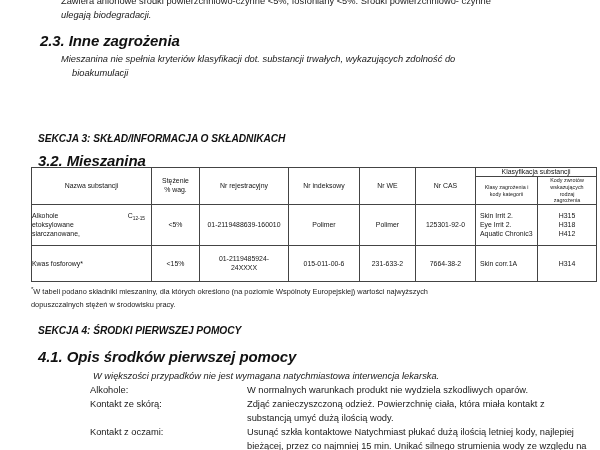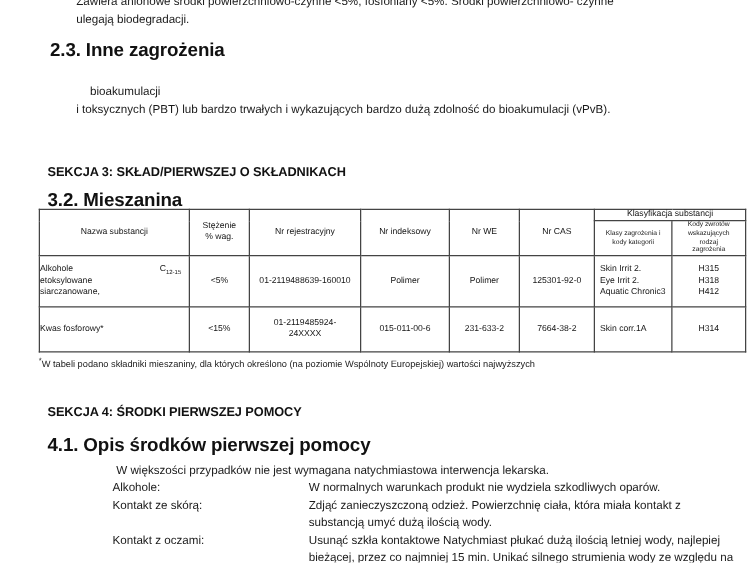--- a/index.html
+++ b/index.html
@@ -44,21 +44,21 @@
     font-size: 15px;
     letter-spacing: -0.1px;
   }
   .sec-main {
     font-weight: bold;
     font-size: 10.2px;
     letter-spacing: -0.05px;
   }
 
   
-  .abs { position: absolute; }
+  .abs { position: absolute; font-style: italic; }
 
   
   table.subst {
     position: absolute;
     left: 31px;
     top: 167px;
     width: 543px;
     border-collapse: collapse;
     table-layout: fixed;
     font-size: 6.9px;
@@ -146,26 +146,26 @@
 <body>
 
 <div class="page">
 
   <div class="clipped-top">Zawiera anionowe środki powierzchniowo-czynne &lt;5%, fosfoniany &lt;5%. Środki powierzchniowo- czynne</div>
 
   <div class="abs para" style="left:61px; top:8px;">ulegają biodegradacji.</div>
 
   <div class="abs sec-sub" style="left:40px; top:32px;">2.3. Inne zagrożenia</div>
 
+  <div class="abs para" style="left:61px; top:52px; width:520px;">Mieszanina nie spełnia kryteriów klasyfikacji dot. substancji trwałych, wykazujących zdolność do</div>
 
   <div class="abs para" style="left:40px; top:66px; width:520px;padding-left:32px;">bioakumulacji</div>
 
-  <div class="abs para" style="left:61px; top:80px; width:530px;">i toksycznych (PBT) lub bardzo trwałych i wykazujących bardzo dużą zdolność do bioakumulacji (vPvB).</div>
-
-  <div class="abs sec-main" style="left:38px; top:133px;">SEKCJA 3: SKŁAD/PIERWSZEJ O SKŁADNIKACH</div>
+
+  <div class="abs sec-main" style="left:38px; top:133px;">SEKCJA 3: SKŁAD/INFORMACJA O SKŁADNIKACH</div>
 
   <div class="abs sec-sub" style="left:38px; top:152px;">3.2. Mieszanina</div>
 
   <table class="subst">
     <colgroup>
       <col style="width:120px">
       <col style="width:48px">
       <col style="width:89px">
       <col style="width:71px">
       <col style="width:56px">
@@ -252,20 +252,21 @@
           <div class="hcodes">
             <div>H314</div>
           </div>
         </td>
       </tr>
     </tbody>
   </table>
 
   <div class="footnote">
     <div><sup>*</sup><span>W tabeli podano składniki mieszaniny, dla których określono (na poziomie Wspólnoty Europejskiej) wartości najwyższych</span></div>
+    <div>dopuszczalnych stężeń w środowisku pracy.</div>
   </div>
 
   <div class="abs sec-main" style="left:38px; top:325px;">SEKCJA 4: ŚRODKI PIERWSZEJ POMOCY</div>
 
   <div class="abs sec-sub" style="left:38px; top:348px;text-align:right;">4.1. Opis środków pierwszej pomocy</div>
 
   <div class="abs para" style="left:63px; top:369px; width:520px;margin-left:30px;">W większości przypadków nie jest wymagana natychmiastowa interwencja lekarska.</div>
 
   <div class="fa-row" style="top:383px;">
     <span class="fa-label">Alkohole:</span>
@@ -275,21 +276,21 @@
   <div class="fa-row" style="top:397px;">
     <span class="fa-label">Kontakt ze skórą:</span>
     <span class="fa-text">Zdjąć zanieczyszczoną odzież. Powierzchnię ciała, która miała kontakt z</span>
   </div>
   <div class="fa-row" style="top:411px;">
     <span class="fa-text">substancją umyć dużą ilością wody.</span>
   </div>
 
   <div class="fa-row" style="top:425px;">
     <span class="fa-label">Kontakt z oczami:</span>
-    <span class="fa-text">Usunąć szkła kontaktowe Natychmiast płukać dużą ilością letniej wody, najlepiej</span>
+    <span class="fa-text">Usunąć szkła kontaktowe Natychmiast płukać dużą ilością letniej kody, najlepiej</span>
   </div>
   <div class="fa-row" style="top:439px;">
     <span class="fa-text">bieżącej, przez co najmniej 15 min. Unikać silnego strumienia wody ze względu na</span>
   </div>
   <div class="fa-row" style="top:453px;">
     
   </div>
 
 </div>
 

